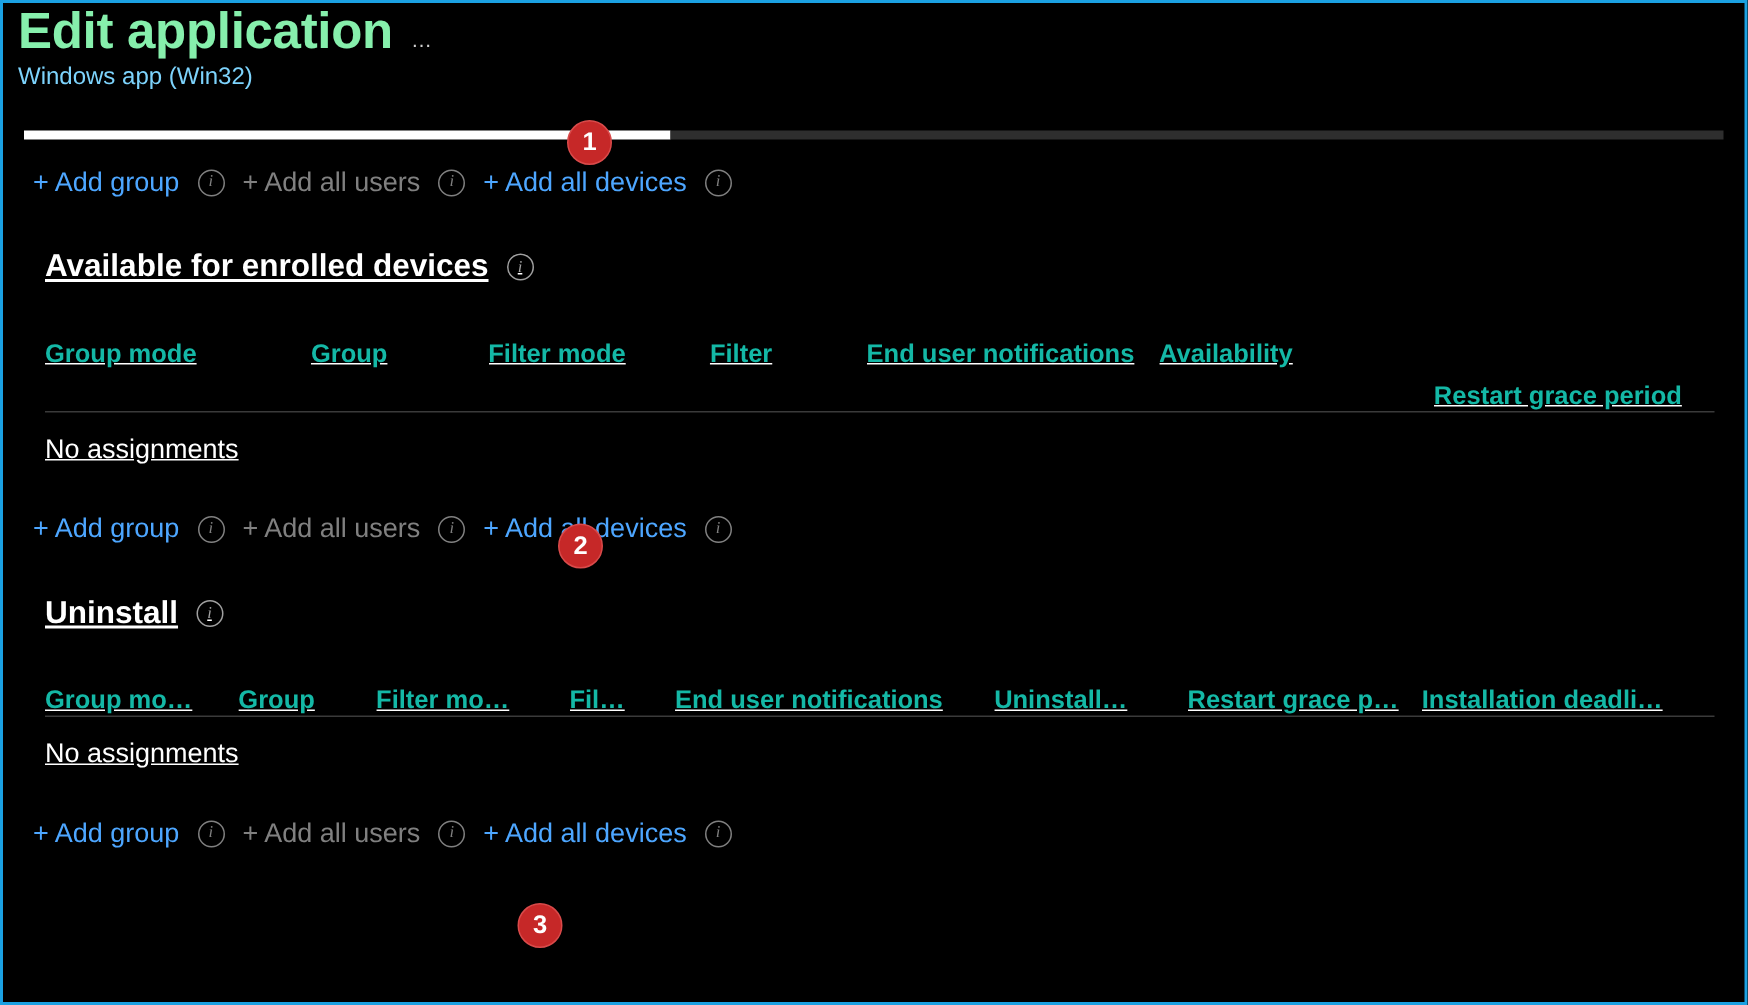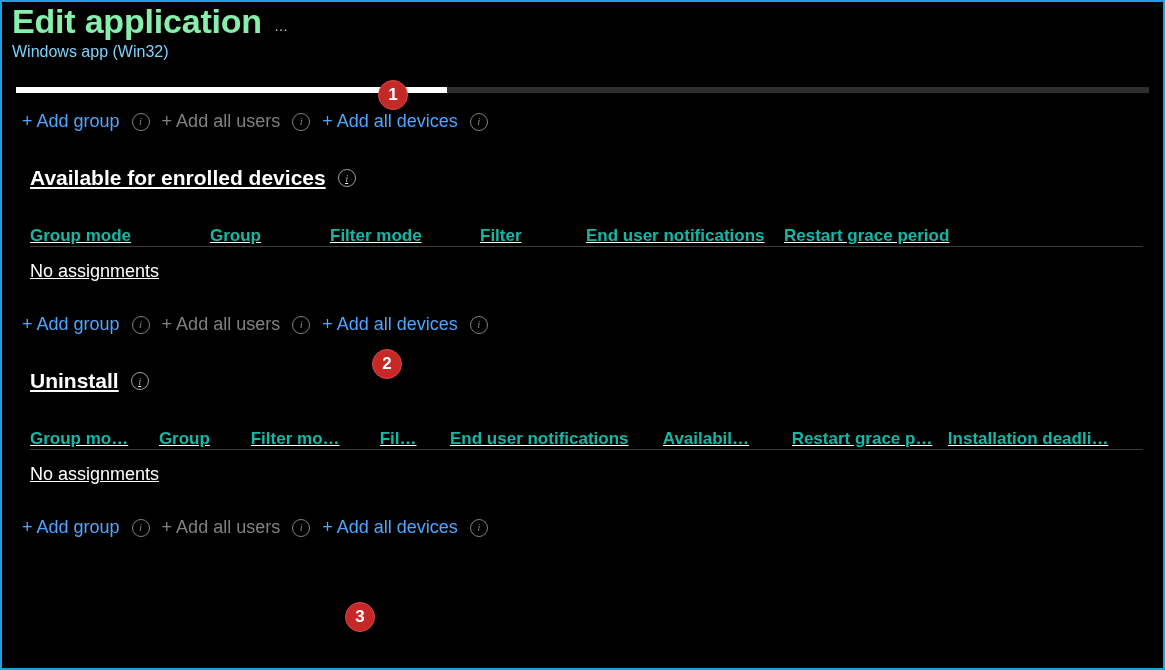--- a/index.html
+++ b/index.html
@@ -125,21 +125,21 @@
       font-size: 18px;
       color: #ffffff;
       padding: 14px 0;
     }
     .table-header.section1 .c1 { width: 180px; }
     .table-header.section1 .c2 { width: 120px; }
     .table-header.section1 .c3 { width: 150px; }
     .table-header.section1 .c4 { width: 106px; }
     .table-header.section1 .c5 { width: 198px; }
     .table-header.section1 .c6 { width: 186px; }
-    .table-header.section1 .c7 { width: 190px; }
+    .table-header.section1 .c7 { width: 190px; margin-top: 28px; }
 
     .table-header.section2 .c1 { width: 132px; }
     .table-header.section2 .c2 { width: 94px; }
     .table-header.section2 .c3 { width: 132px; }
     .table-header.section2 .c4 { width: 72px; }
     .table-header.section2 .c5 { width: 218px; }
     .table-header.section2 .c6 { width: 132px; }
     .table-header.section2 .c7 { width: 200px; }
     .table-header.section2 .c8 { width: 160px; }
 
@@ -197,20 +197,21 @@
   <div class="section-title-row">
     <span class="section-title">Available for enrolled devices</span>
     <span class="info-circle light">i</span>
   </div>
   <div class="table-header section1">
     <div class="col c1">Group mode</div>
     <div class="col c2">Group</div>
     <div class="col c3">Filter mode</div>
     <div class="col c4">Filter</div>
     <div class="col c5">End user notifications</div>
+    <div class="col c6">Availability</div>
     <div class="col c7">Restart grace period</div>
   </div>
   <div class="table-row-empty">No assignments</div>
 </div>
 
 <div class="action-row">
   <span class="link-action">+ Add group</span>
   <span class="info-circle">i</span>
   <span class="disabled-action">+ Add all users</span>
   <span class="info-circle">i</span>
@@ -222,21 +223,21 @@
   <div class="section-title-row">
     <span class="section-title">Uninstall</span>
     <span class="info-circle light">i</span>
   </div>
   <div class="table-header section2">
     <div class="col c1">Group mo…</div>
     <div class="col c2">Group</div>
     <div class="col c3">Filter mo…</div>
     <div class="col c4">Fil…</div>
     <div class="col c5">End user notifications</div>
-    <div class="col c6">Availabil…</div>
+    <div class="col c6">Uninstall…</div>
     <div class="col c8">Restart grace p…</div>
     <div class="col c7">Installation deadli…</div>
   </div>
   <div class="table-row-empty">No assignments</div>
 </div>
 
 <div class="action-row">
   <span class="link-action">+ Add group</span>
   <span class="info-circle">i</span>
   <span class="disabled-action">+ Add all users</span>

